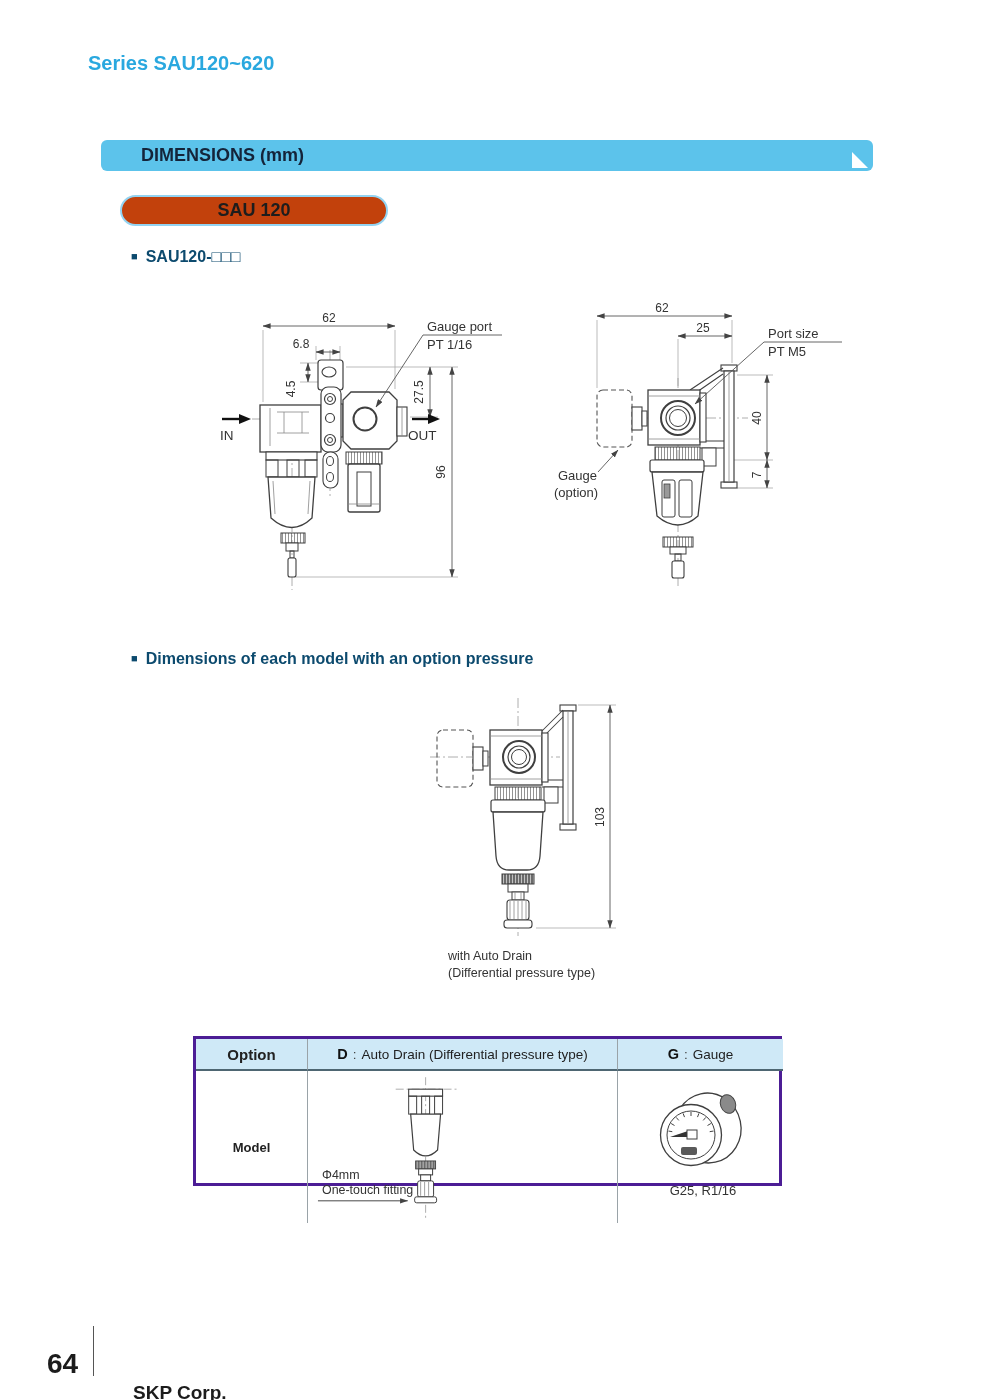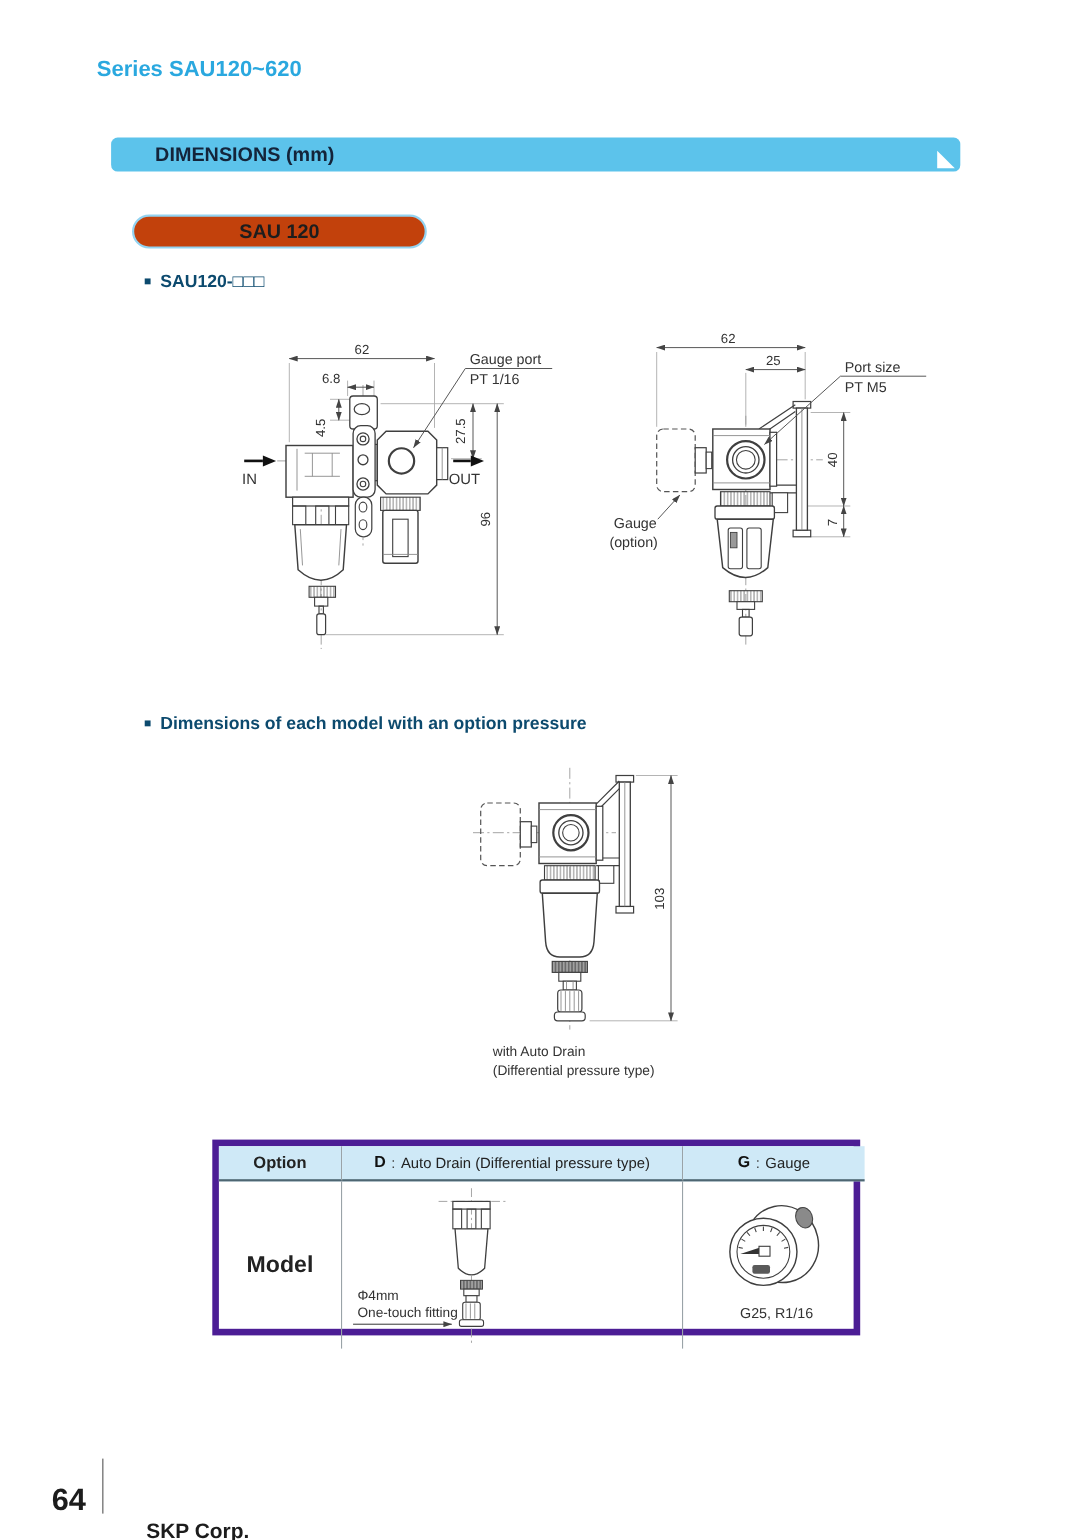--- a/index.html
+++ b/index.html
@@ -1,45 +1,45 @@
 <!DOCTYPE html>
 <html><head>
 <meta charset="utf-8">
 <style>
   html,body{margin:0;padding:0;background:#fff;}
   .page{position:relative;width:989px;height:1400px;background:#ffffff;overflow:hidden;
         font-family:"Liberation Sans",sans-serif;color:#222;}
   .abs{position:absolute;}
   h1.title{position:absolute;left:88px;top:52px;margin:0;font-size:20px;font-weight:700;
            color:#2aa8df;letter-spacing:0px;}
-  .band{position:absolute;left:101px;top:125px;width:772px;height:31px;background:#5cc3eb;
+  .band{position:absolute;left:101px;top:140px;width:772px;height:31px;background:#5cc3eb;
         border-radius:6px;}
   .band .band-label{position:absolute;left:40px;top:5px;font-size:18px;font-weight:700;color:#14243a;}
   .fold{position:absolute;right:5px;bottom:3px;width:0;height:0;
         border-left:16px solid #ffffff;border-top:16px solid transparent;}
   .pill{position:absolute;left:120px;top:195px;width:264px;height:27px;background:#c2410c;
         border:2px solid #93d3f1;border-radius:17px;text-align:center;line-height:27px;
         font-size:18px;font-weight:700;color:#1d1d1d;}
   .bullet{position:absolute;left:131px;font-weight:700;color:#0c4a6e;}
   .bullet .sq{font-size:11px;vertical-align:2px;margin-right:8px;}
   .b1{top:248px;font-size:16px;}
   .b2{top:650px;font-size:16px;}
   svg text{font-family:"Liberation Sans",sans-serif;fill:#333;}
   
-  .tbl{position:absolute;left:193px;top:1036px;width:589px;height:178px;
-       border:6px solid #4c1d95;display:grid;
+  .tbl{position:absolute;left:193px;top:1036px;width:589px;height:150px;
+       border:3px solid #4c1d95;display:grid;
        grid-template-columns:112px 310px 165px;grid-template-rows:32px 1fr;
        box-sizing:border-box;background:#fff;}
   .tbl .cell{box-sizing:border-box;display:flex;align-items:center;justify-content:center;}
   .tbl .th{background:#cfe9f7;border-bottom:2px solid #4e6672;font-size:13.5px;color:#222;}
   .tbl .th b{font-size:14.5px;color:#111;}
   .tbl .sep{margin:0 5px;color:#444;}
   .tbl .c1,.tbl .c2{border-right:1px solid #9aa3a8;}
   .tbl .th.c1{font-size:15px;font-weight:700;}
-  .tbl .td.c1{font-size:21px;font-weight:700;}
+  .tbl .td.c1{font-size:13px;font-weight:700;}
   .tbl .td{position:relative;padding:0;}
   .tbl .td svg{display:block;}
   
   .footer{position:absolute;left:0;top:1326px;width:400px;height:52px;}
   .footer .pnum{position:absolute;left:47px;top:22px;font-size:28px;font-weight:700;color:#1c1c1c;}
   .footer .vr{position:absolute;left:93px;top:0;width:1px;height:50px;background:#555;}
   .footer .company{position:absolute;left:133px;top:8px;font-size:19px;font-weight:700;color:#1c1c1c;margin-top:48px;}
 </style>
 </head>
 <body>

